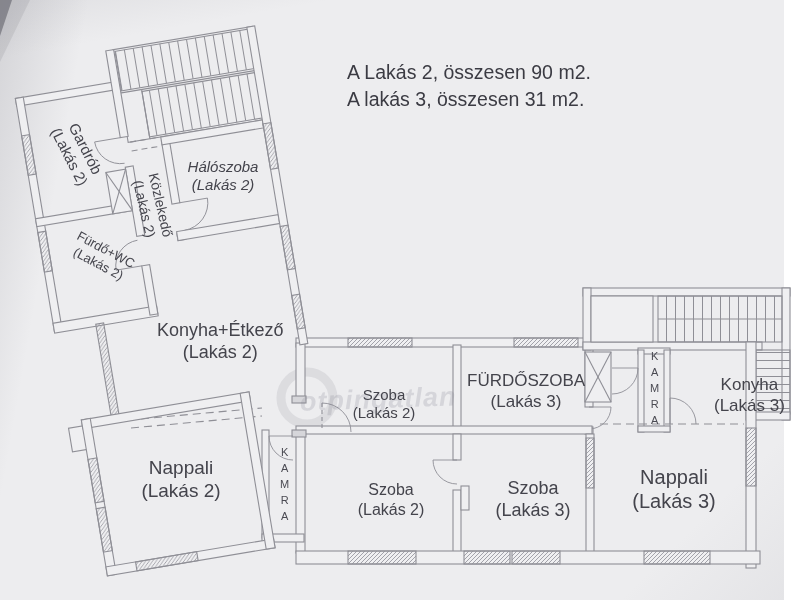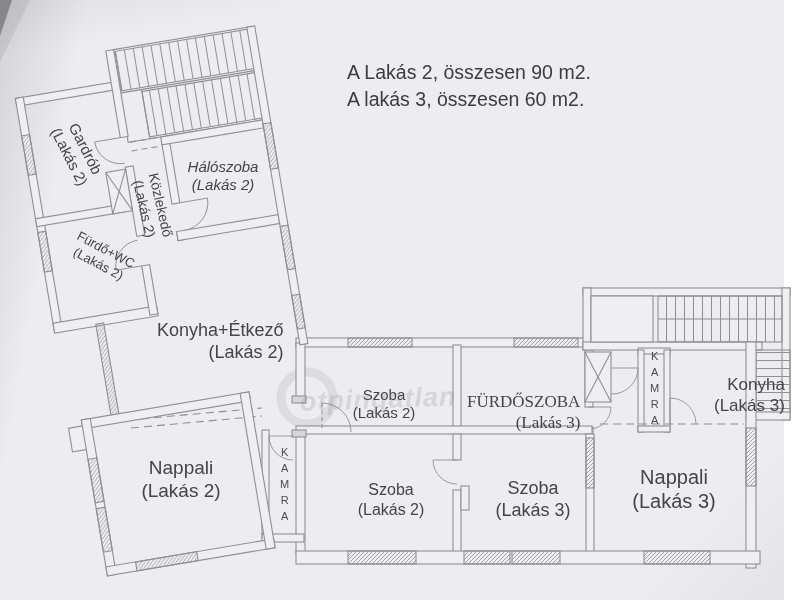--- a/index.html
+++ b/index.html
@@ -7,21 +7,21 @@
        font-family:"Liberation Sans", sans-serif;}
   #stage{position:relative;width:784px;height:600px;
     background:
       linear-gradient(100deg, rgba(110,110,120,.20), rgba(0,0,0,0) 10%),
       linear-gradient(170deg, rgba(110,110,120,.10), rgba(0,0,0,0) 8%),
       linear-gradient(315deg, rgba(110,110,120,.07), rgba(0,0,0,0) 12%),
       #ededef;}
   #plan-svg{position:absolute;left:0;top:0;}
   .lbl{position:absolute;color:#44444c;text-align:center;line-height:1.22;
        transform:translate(-50%,-50%);white-space:nowrap;pointer-events:none;}
-  .lbl.left{transform:none;text-align:right;}
+  .lbl.left{transform:none;text-align:center;}
   .vtext{writing-mode:vertical-rl;text-orientation:upright;
          letter-spacing:4px;font-size:11px;color:#4a4a52;}
   #note{position:absolute;left:347px;top:59px;font-size:19.5px;
         line-height:26.8px;color:#3b3b43;white-space:nowrap;}
   #watermark-text{position:absolute;left:300px;top:383px;width:220px;
         font-size:27px;font-style:italic;font-weight:bold;
         color:rgba(120,120,135,.20);transform:rotate(-2deg);
         letter-spacing:1px;pointer-events:none;}.fs13{font-size:13px}.fs14{font-size:14px}
   .fs15{font-size:15px}.fs16{font-size:16px}.fs17{font-size:17px}
   .fs18{font-size:18px}.fs19{font-size:19px}.fs20{font-size:20px}
@@ -192,21 +192,21 @@
         <rect x="86" y="533" width="170" height="9"></rect>
         <rect x="116" y="533" width="62" height="9" fill="url(#hatch)"></rect>
         <rect x="247" y="384" width="9" height="158"></rect>
       </g>
     </g>
   </g>
 </svg>
 
 <div id="note">
   <div>A Lakás 2, összesen 90 m2.</div>
-  <div>A lakás 3, összesen 60 m2.</div>
+  <div>A lakás 3, összesen 31 m2.</div>
 </div>
 
 <div id="watermark-text">otpingatlan</div>
 
 <div class="lbl fs15" style="left:77px;top:153px;transform:translate(-50%,-50%) rotate(63deg);">
   <div>Gardrób</div>
   <div>(Lakás 2)</div>
 </div>
 
 <div class="lbl fs15" style="left:223px;top:176px;font-style:italic;">
@@ -236,21 +236,21 @@
 
 <div class="lbl" style="left:284px;top:488px;">
   <span class="vtext">KAMRA</span>
 </div>
 
 <div class="lbl fs15" style="left:384px;top:404px;">
   <div>Szoba</div>
   <div>(Lakás 2)</div>
 </div>
 
-<div class="lbl left fs17" style="left:467px;top:392px;font-family:Liberation Serif, serif;">
+<div class="lbl left fs17" style="left:467px;top:371px;">
   <div>FÜRDŐSZOBA</div>
   <div>(Lakás 3)</div>
 </div>
 
 <div class="lbl left fs17" style="left:673px;top:375px;margin-left:41px;">
   <div>Konyha</div>
   <div>(Lakás 3)</div>
 </div>
 
 <div class="lbl" style="left:654px;top:392px;">

